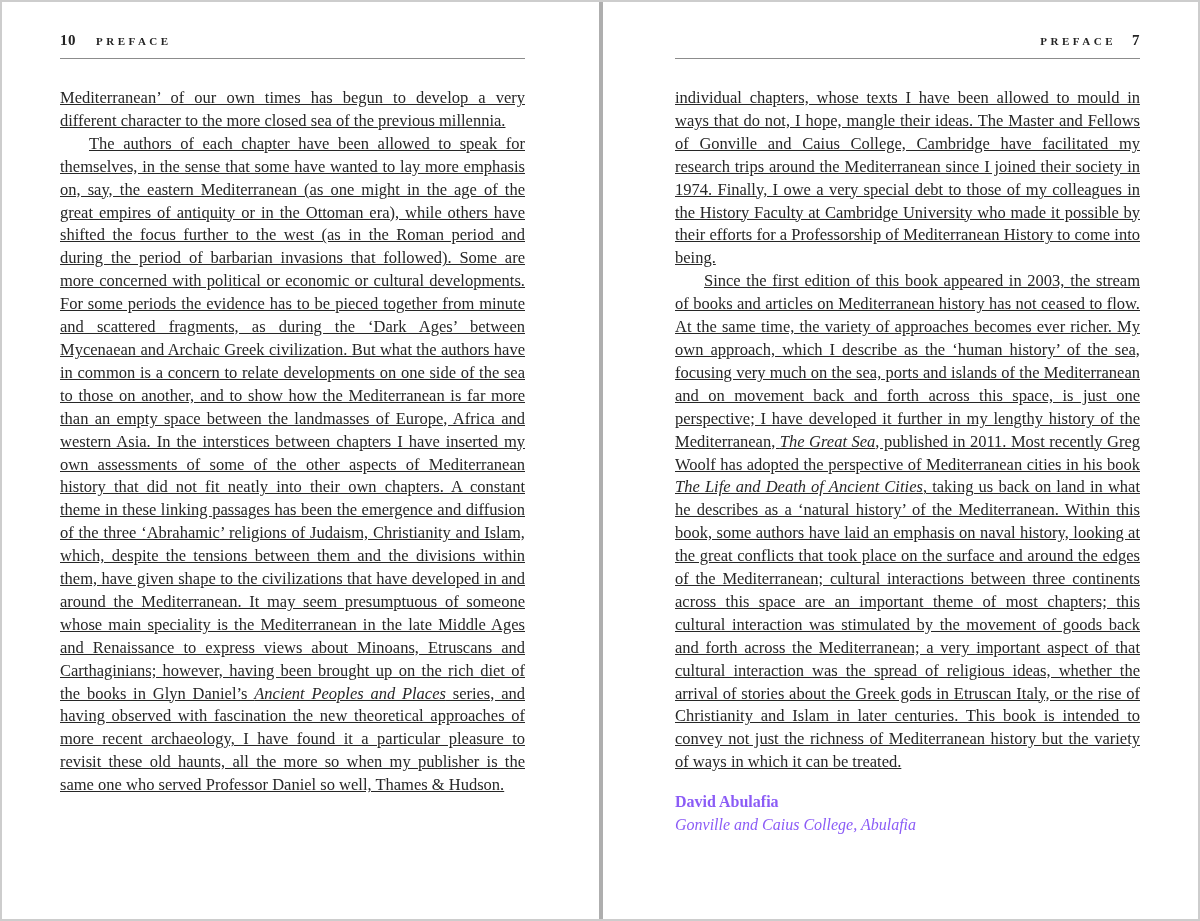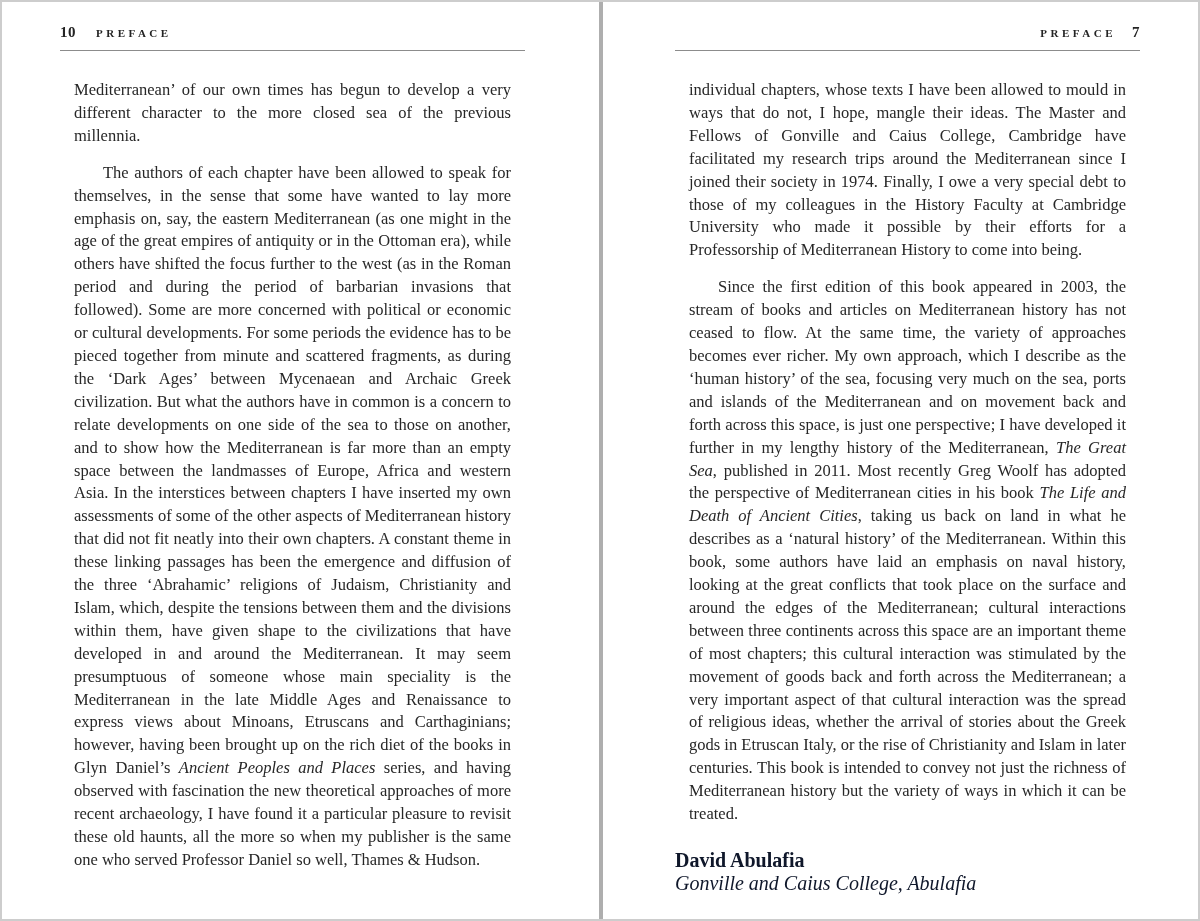--- a/index.html
+++ b/index.html
@@ -29,21 +29,21 @@
     position: absolute;
     top: 0;
     height: 100%;
     box-sizing: border-box;
   }
   .page.left  { left: 0;    width: 597px; }
   .page.right { left: 601px; width: 597px; }
 
   .page-inner {
     box-sizing: border-box;
-    padding-top: 22px;
+    padding-top: 30px;
   }
   .page.left  .page-inner { padding-left: 58px;  width: 523px; }
   .page.right .page-inner { padding-left: 72px;  width: 537px; }
 
   .running-header {
     display: flex;
     align-items: baseline;
     color: #242424;
   }
   .running-header.align-right { justify-content: flex-end; }
@@ -70,32 +70,33 @@
 
   .body-text {
     margin-top: 28px;
     width: 465px;
     font-size: 16.5px;
     line-height: 22.9px;
     color: #272727;
     text-align: justify;
   }
   .body-text p {
-    margin: 14px;
+    margin: 0;
     padding: 0;
+    text-decoration: underline;
   }
   .body-text p.indent { text-indent: 29px; }
   .italic { font-style: italic; }
 
   .signature-block {
-    margin-top: 23px;
+    margin-top: 16px;
     width: 465px;
-    font-size: 20px;
+    font-size: 16px;
     line-height: 23px;
-    color: #0f172a;
+    color: #8b5cf6;
   }
   .signature-name { font-weight: 700; }
   .signature-affiliation { font-style: italic; }
 </style>
 </head>
 <body>
 
 <div class="spread">
 
   <div class="page left">

